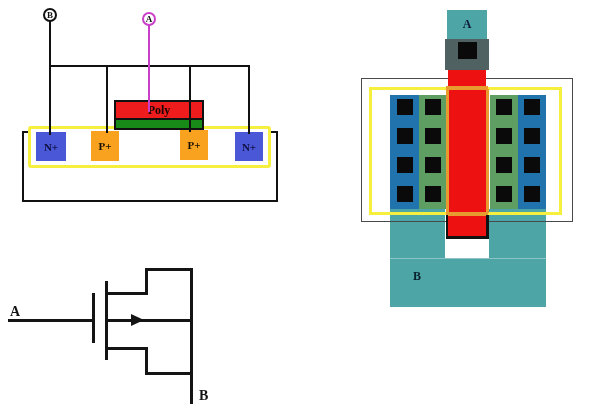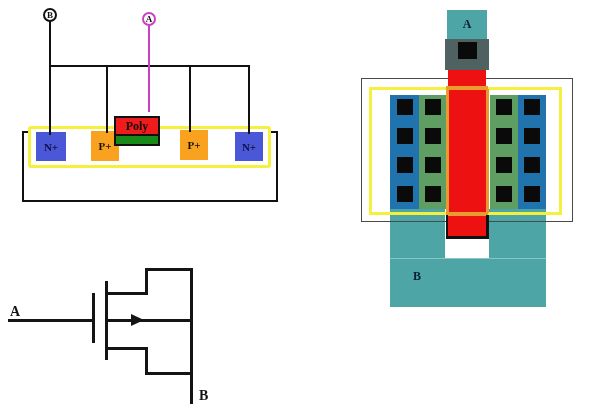--- a/index.html
+++ b/index.html
@@ -14,22 +14,22 @@
                border:2.2px solid #111;background:#fff;display:flex;align-items:center;
                justify-content:center;font-weight:bold;font-size:9px;color:#111;box-sizing:border-box;}
   .diff{position:absolute;display:flex;align-items:center;justify-content:center;
         font-weight:bold;font-size:11px;}
   .diff.n{color:#10103f;}
   .diff.p{color:#181000;}
   #substrate{position:absolute;left:22px;top:131px;width:256px;height:71px;
              border:2px solid #111;box-sizing:border-box;}
   #nwell{position:absolute;left:28px;top:126px;width:243px;height:42px;
          border:3px solid;border-radius:3px;background:#fff;box-sizing:border-box;}
-  #polystack{position:absolute;left:114px;top:100px;width:46px;height:30px;
-             border:2px solid #111;box-sizing:border-box;margin-top:16px;}
+  #polystack{position:absolute;left:114px;top:100px;width:90px;height:30px;
+             border:2px solid #111;box-sizing:border-box;}
   #polyred{position:absolute;left:0;top:0;width:100%;height:16px;border-bottom:2px solid #111;
            display:flex;align-items:center;justify-content:center;
            font-weight:bold;font-size:12px;color:#1a0505;}
   
   #schem{position:absolute;left:0;top:240px;width:230px;height:170px;}
   #schem .ln{background:#141414;}
   .sch-label{position:absolute;font-weight:bold;font-size:14px;color:#141414;}
   #bulk-arrow{position:absolute;left:131px;top:74px;width:0;height:0;
               border-left:13px solid #141414;border-top:6.5px solid transparent;
               border-bottom:6.5px solid transparent;}

